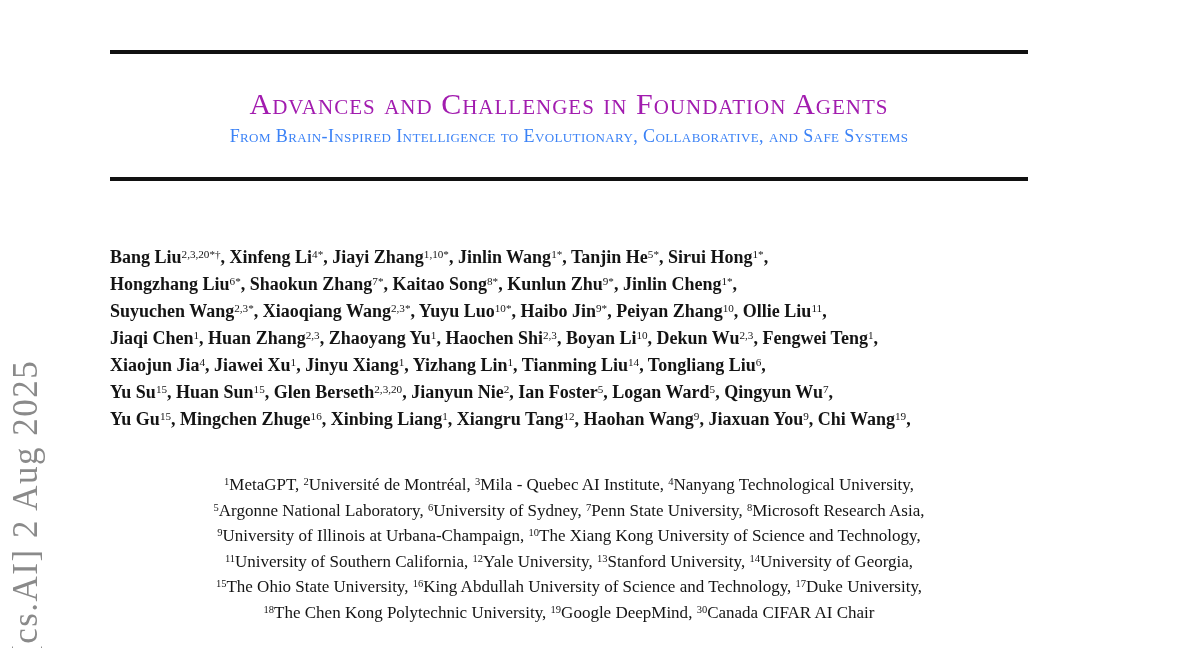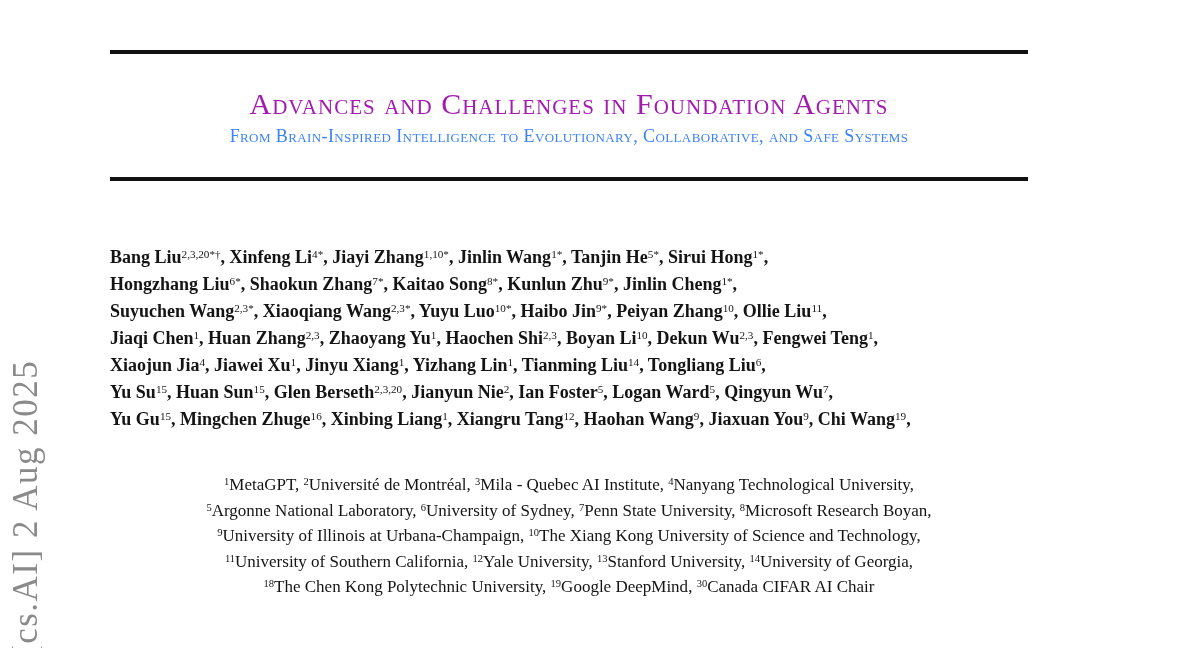--- a/index.html
+++ b/index.html
@@ -118,19 +118,20 @@
       <div class="author-line"><span>Hongzhang Liu</span><sup class="sup">6*</sup><span>, </span><span>Shaokun Zhang</span><sup class="sup">7*</sup><span>, </span><span>Kaitao Song</span><sup class="sup">8*</sup><span>, </span><span>Kunlun Zhu</span><sup class="sup">9*</sup><span>, </span><span>Jinlin Cheng</span><sup class="sup">1*</sup><span>,</span></div>
       <div class="author-line"><span>Suyuchen Wang</span><sup class="sup">2,3*</sup><span>, </span><span>Xiaoqiang Wang</span><sup class="sup">2,3*</sup><span>, </span><span>Yuyu Luo</span><sup class="sup">10*</sup><span>, </span><span>Haibo Jin</span><sup class="sup">9*</sup><span>, </span><span>Peiyan Zhang</span><sup class="sup">10</sup><span>, </span><span>Ollie Liu</span><sup class="sup">11</sup><span>,</span></div>
       <div class="author-line"><span>Jiaqi Chen</span><sup class="sup">1</sup><span>, </span><span>Huan Zhang</span><sup class="sup">2,3</sup><span>, </span><span>Zhaoyang Yu</span><sup class="sup">1</sup><span>, </span><span>Haochen Shi</span><sup class="sup">2,3</sup><span>, </span><span>Boyan Li</span><sup class="sup">10</sup><span>, </span><span>Dekun Wu</span><sup class="sup">2,3</sup><span>, </span><span>Fengwei Teng</span><sup class="sup">1</sup><span>,</span></div>
       <div class="author-line"><span>Xiaojun Jia</span><sup class="sup">4</sup><span>, </span><span>Jiawei Xu</span><sup class="sup">1</sup><span>, </span><span>Jinyu Xiang</span><sup class="sup">1</sup><span>, </span><span>Yizhang Lin</span><sup class="sup">1</sup><span>, </span><span>Tianming Liu</span><sup class="sup">14</sup><span>, </span><span>Tongliang Liu</span><sup class="sup">6</sup><span>,</span></div>
       <div class="author-line"><span>Yu Su</span><sup class="sup">15</sup><span>, </span><span>Huan Sun</span><sup class="sup">15</sup><span>, </span><span>Glen Berseth</span><sup class="sup">2,3,20</sup><span>, </span><span>Jianyun Nie</span><sup class="sup">2</sup><span>, </span><span>Ian Foster</span><sup class="sup">5</sup><span>, </span><span>Logan Ward</span><sup class="sup">5</sup><span>, </span><span>Qingyun Wu</span><sup class="sup">7</sup><span>,</span></div>
       <div class="author-line"><span>Yu Gu</span><sup class="sup">15</sup><span>, </span><span>Mingchen Zhuge</span><sup class="sup">16</sup><span>, </span><span>Xinbing Liang</span><sup class="sup">1</sup><span>, </span><span>Xiangru Tang</span><sup class="sup">12</sup><span>, </span><span>Haohan Wang</span><sup class="sup">9</sup><span>, </span><span>Jiaxuan You</span><sup class="sup">9</sup><span>, </span><span>Chi Wang</span><sup class="sup">19</sup><span>,</span></div>
     </div>
 
   <div class="aff-block">
       <div class="aff-line"><sup class="sup">1</sup><span>MetaGPT</span><span>, </span><sup class="sup">2</sup><span>Université de Montréal</span><span>, </span><sup class="sup">3</sup><span>Mila - Quebec AI Institute</span><span>, </span><sup class="sup">4</sup><span>Nanyang Technological University</span><span>,</span></div>
-      <div class="aff-line"><sup class="sup">5</sup><span>Argonne National Laboratory</span><span>, </span><sup class="sup">6</sup><span>University of Sydney</span><span>, </span><sup class="sup">7</sup><span>Penn State University</span><span>, </span><sup class="sup">8</sup><span>Microsoft Research Boyan</span><span>,</span></div>
+      <div class="aff-line"><sup class="sup">5</sup><span>Argonne National Laboratory</span><span>, </span><sup class="sup">6</sup><span>University of Sydney</span><span>, </span><sup class="sup">7</sup><span>Penn State University</span><span>, </span><sup class="sup">8</sup><span>Microsoft Research Asia</span><span>,</span></div>
       <div class="aff-line"><sup class="sup">9</sup><span>University of Illinois at Urbana-Champaign</span><span>, </span><sup class="sup">10</sup><span>The Xiang Kong University of Science and Technology</span><span>,</span></div>
       <div class="aff-line"><sup class="sup">11</sup><span>University of Southern California</span><span>, </span><sup class="sup">12</sup><span>Yale University</span><span>, </span><sup class="sup">13</sup><span>Stanford University</span><span>, </span><sup class="sup">14</sup><span>University of Georgia</span><span>,</span></div>
+      <div class="aff-line"><sup class="sup">15</sup><span>The Ohio State University</span><span>, </span><sup class="sup">16</sup><span>King Abdullah University of Science and Technology</span><span>, </span><sup class="sup">17</sup><span>Duke University</span><span>,</span></div>
       <div class="aff-line"><sup class="sup">18</sup><span>The Chen Kong Polytechnic University</span><span>, </span><sup class="sup">19</sup><span>Google DeepMind</span><span>, </span><sup class="sup">30</sup><span>Canada CIFAR AI Chair</span><span></span></div>
     </div>
 
 </div>
 
 </body></html>

